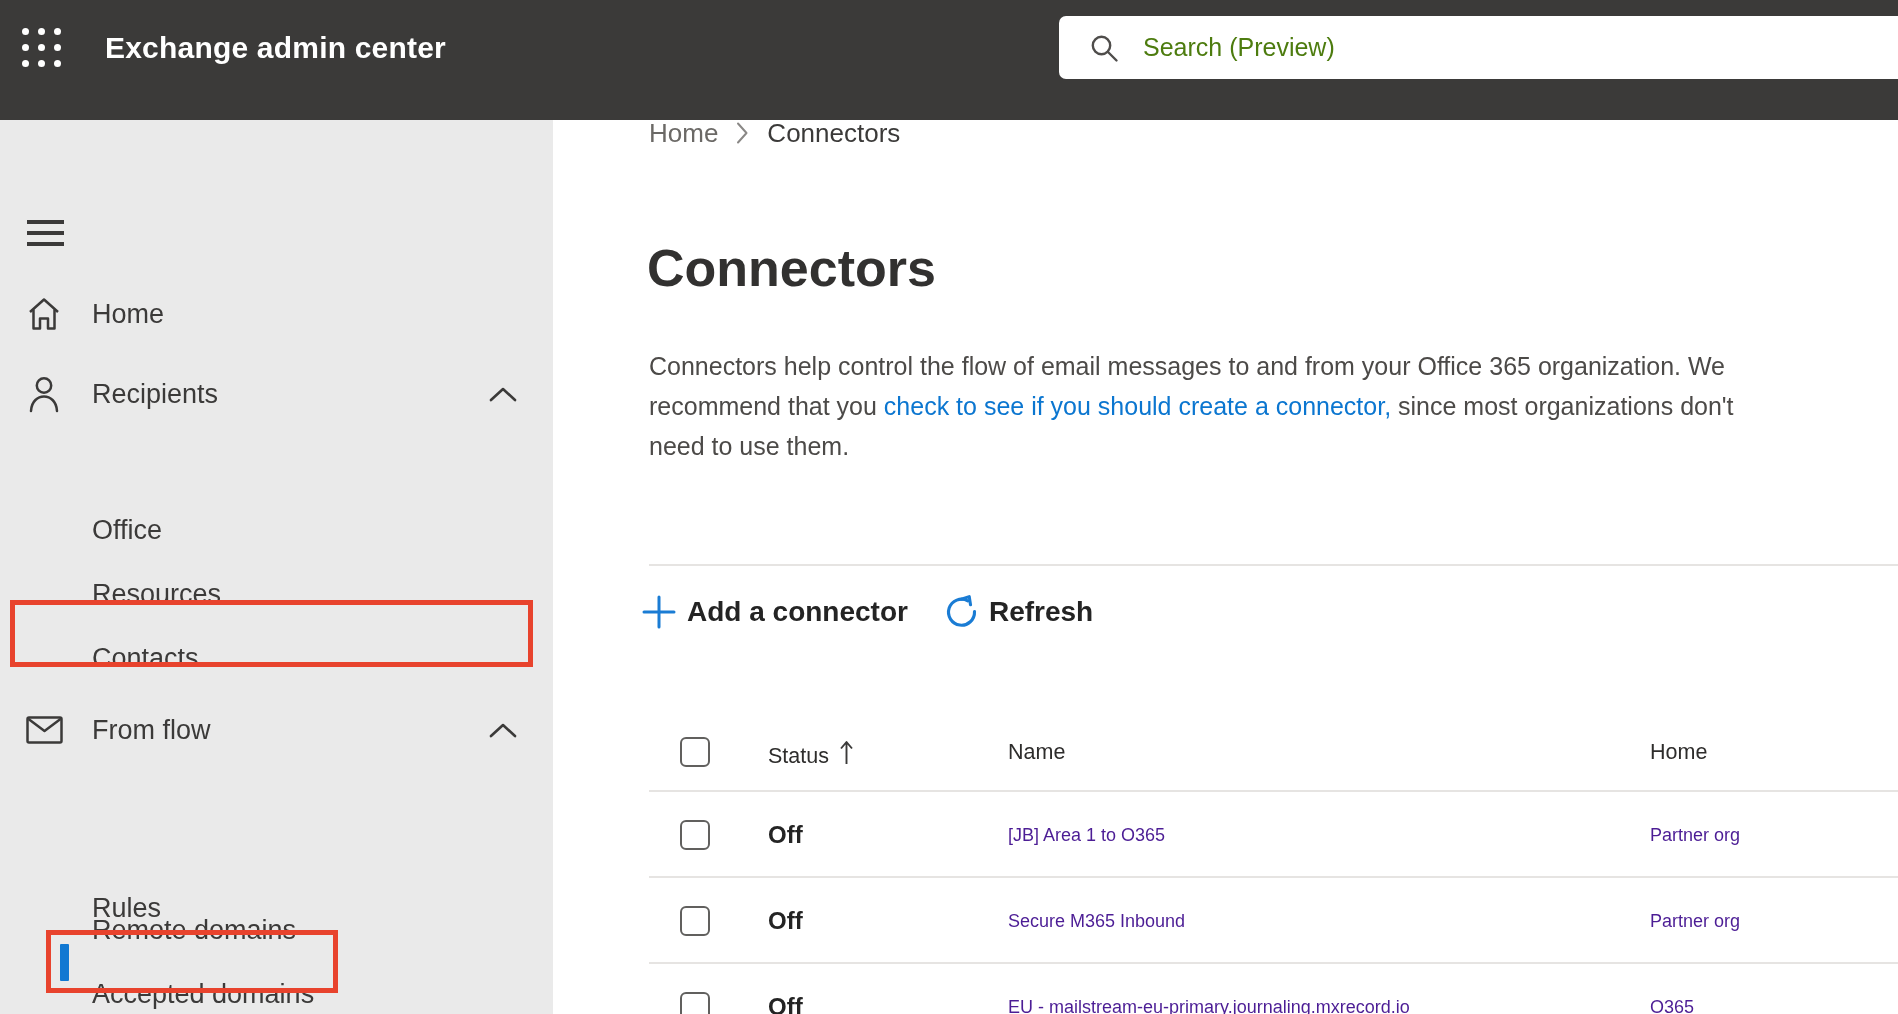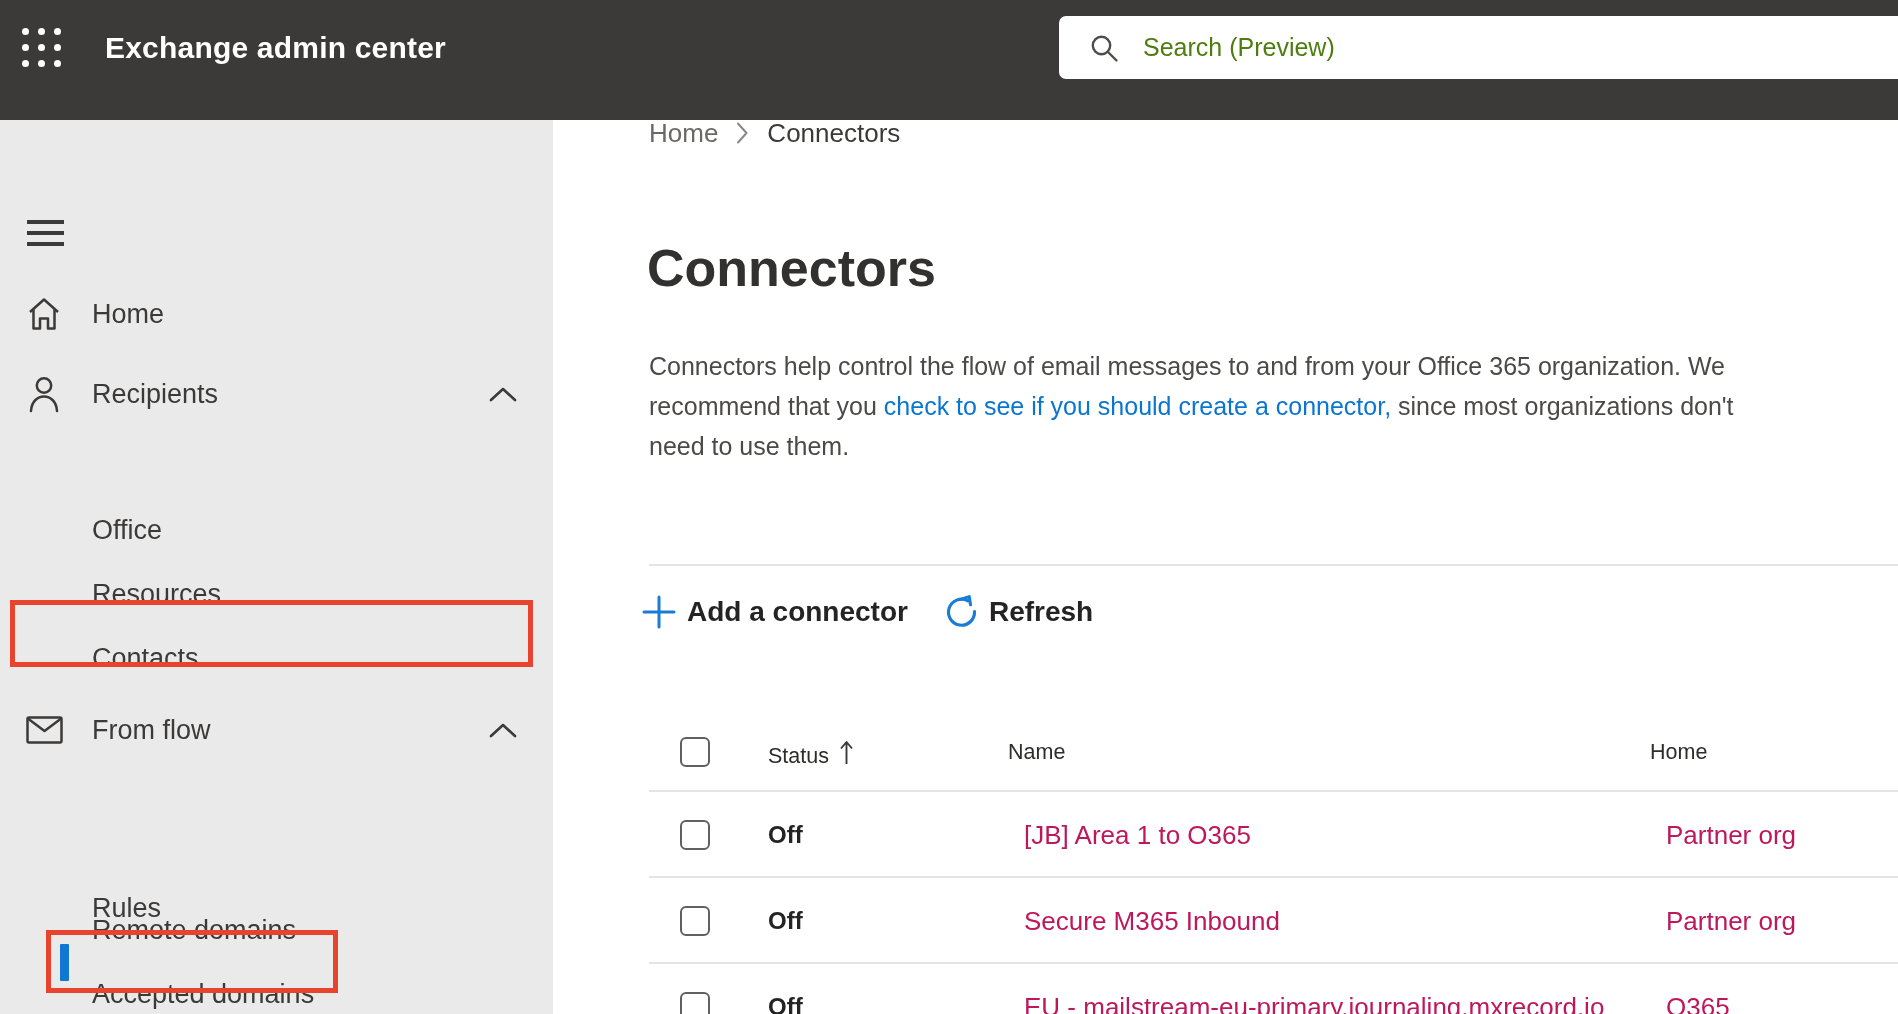--- a/index.html
+++ b/index.html
@@ -50,21 +50,21 @@
   .tool-btn + .tool-btn { margin-left:36px; }
   .tool-btn .tlabel { font-size:28px; font-weight:600; color:#242424; margin-left:10px; white-space:nowrap; }
 
   .cb { position:absolute; left:127px; width:30px; height:30px; background:#fff;
     border:2px solid #61605e; border-radius:6px; cursor:pointer; }
   .col-status { position:absolute; left:215px; white-space:nowrap; }
   .col-name   { position:absolute; left:455px; white-space:nowrap; }
   .col-from   { position:absolute; left:1097px; white-space:nowrap; }
   .th { font-size:21.5px; color:#2e2d2c; line-height:26px; cursor:pointer;text-align:center; }
   .th .sort { display:inline-block; vertical-align:-3px; margin-left:10px; }
-  .cell { font-size:26px; color:#be185d; line-height:26px;margin-left:16px; }
+  .cell { font-size:18px; color:#4c1d95; line-height:26px; }
   .status-off { font-size:24px; font-weight:700; color:#242424; line-height:30px; }
 
   svg { display:block; }
 </style>
 </head>
 <body>
 
 <div class="topbar">
   <div class="waffle">
     <i></i>

